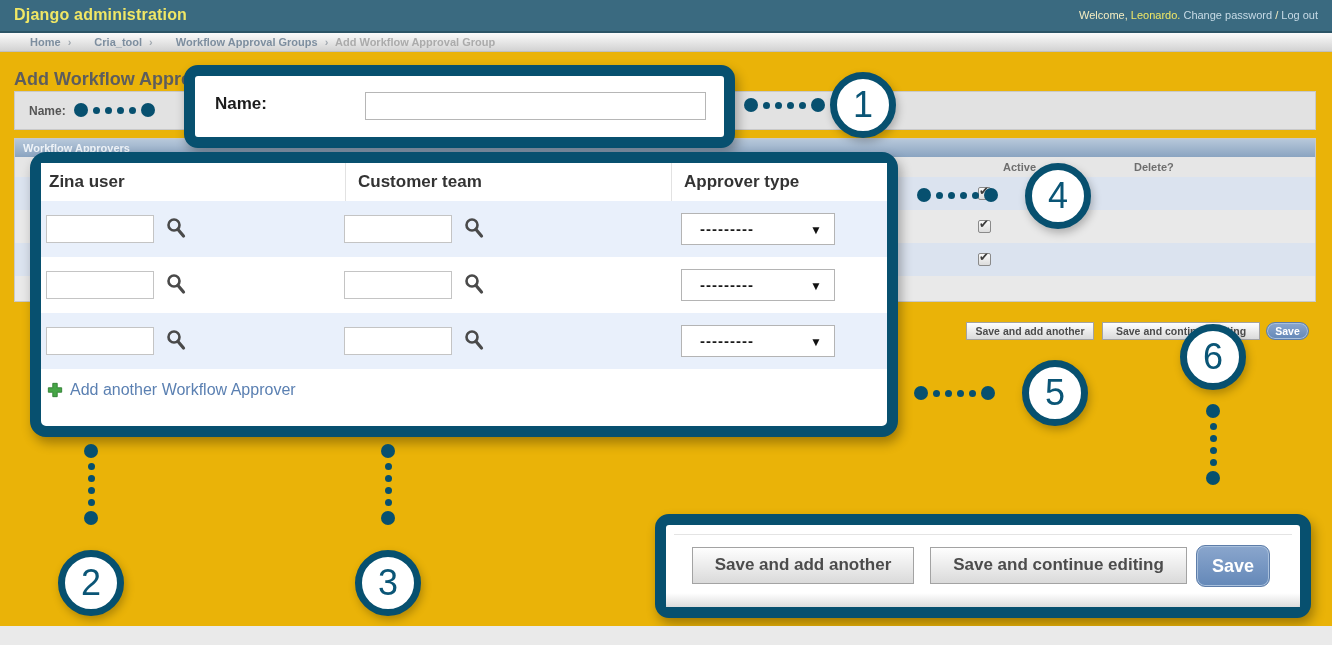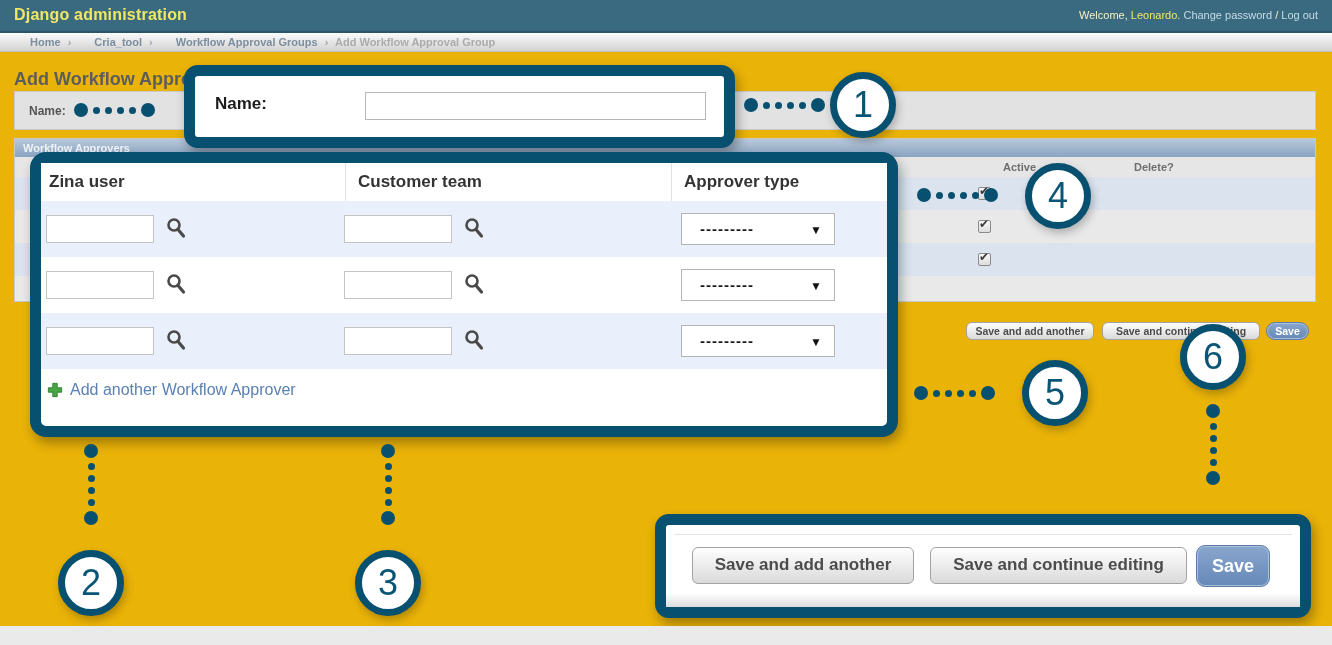--- a/index.html
+++ b/index.html
@@ -36,21 +36,21 @@
   .module .colhead .c-delete{position:absolute;left:1119px;}
   .bgrow{position:absolute;left:0;right:0;height:33px;}
   .bgrow.blue{background:#dbe3ef;}
   .bgrow.gray{background:#e9e9e9;}
   .bgfoot{position:absolute;left:0;right:0;background:#e9e9e9;}
   .cbx{position:absolute;width:13px;height:13px;background:linear-gradient(#fafafa,#dcdcdc);border:1px solid #8a8a8a;border-radius:2px;box-sizing:border-box;}
   .cbx .tick{position:absolute;left:0px;top:-3px;font-size:12px;color:#3c3c3c;line-height:13px;}
 
   
   .btn{box-sizing:border-box;text-align:center;cursor:default;}
-  .btn-gray{background:linear-gradient(#fefefe,#dadada);border:1px solid #a3a3a3;color:#4c4c4c;font-weight:bold;border-radius:6px;}
+  .btn-gray{background:linear-gradient(#fefefe,#dadada);border:1px solid #a3a3a3;color:#4c4c4c;font-weight:bold;border-radius:0;}
   .btn-blue{background:linear-gradient(#8aa6cd,#6488b8);border:1px solid #5d7da9;color:#fff;font-weight:bold;border-radius:9px;box-shadow:inset 0 0 0 1px #a9c0dc;}
   .bgbtn{position:absolute;top:322px;height:18px;font-size:10.5px;line-height:16px;}
 
   
   .inset{position:absolute;background:#fff;border:11px solid #07506f;box-shadow:3px 6px 12px rgba(0,0,0,.32);}
   .inset-name{left:184px;top:65px;width:551px;height:83px;border-radius:14px;box-sizing:border-box;}
   .inset-name .lbl{position:absolute;left:20px;top:18px;font-size:17px;font-weight:bold;color:#1c1c1c;}
   .inset-name input{position:absolute;left:170px;top:16px;width:341px;height:28px;border:1px solid #b6b6b6;box-sizing:border-box;background:#fff;}
 
   .inset-appr{left:30px;top:152px;width:868px;height:285px;border-radius:16px;box-sizing:border-box;}

